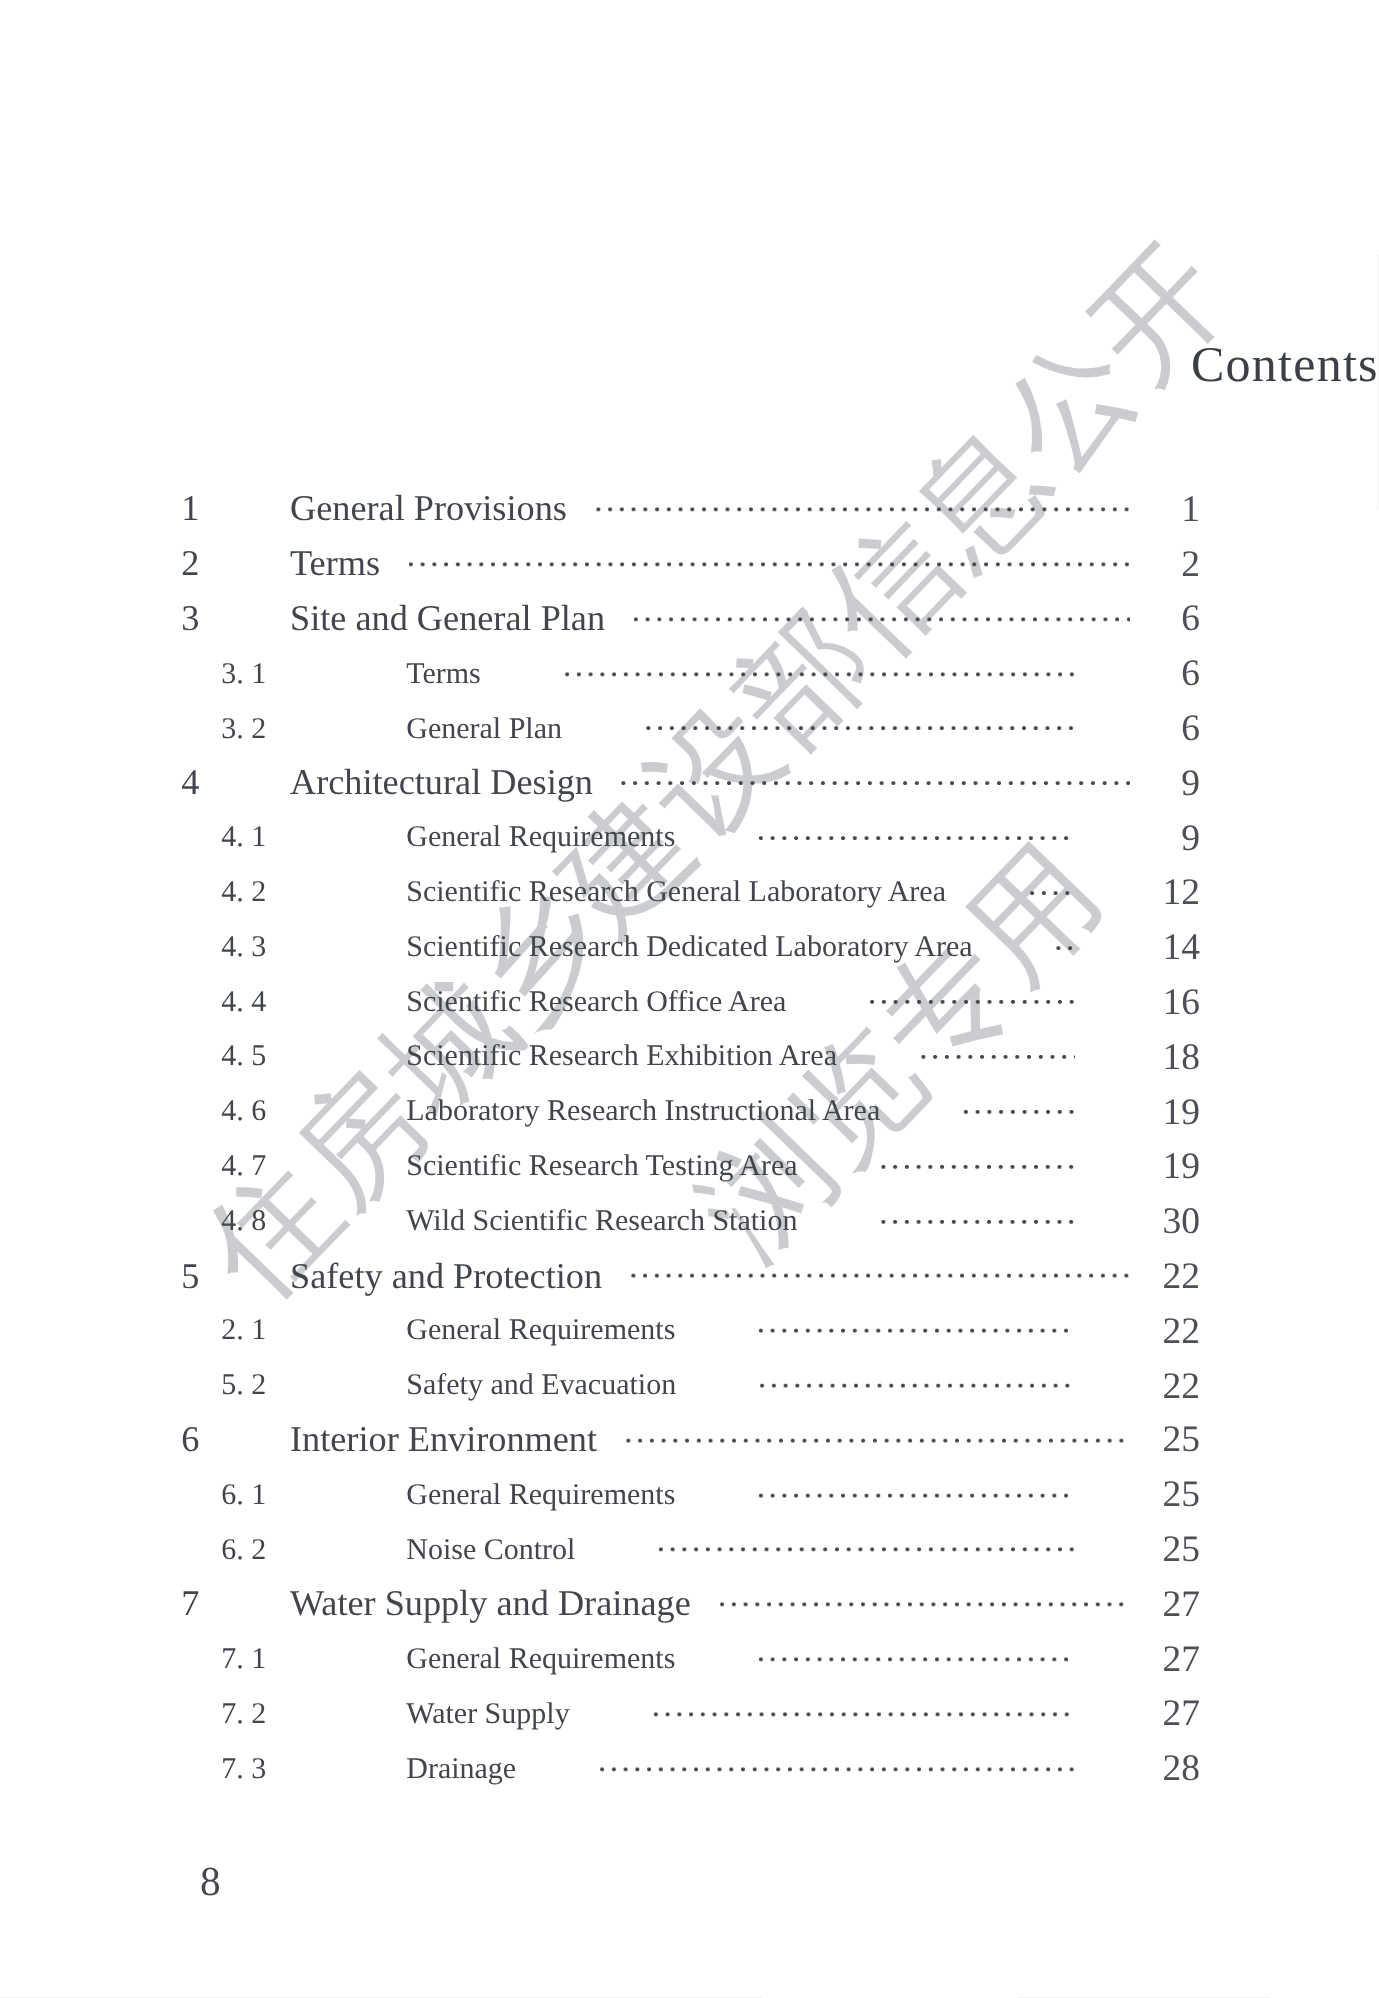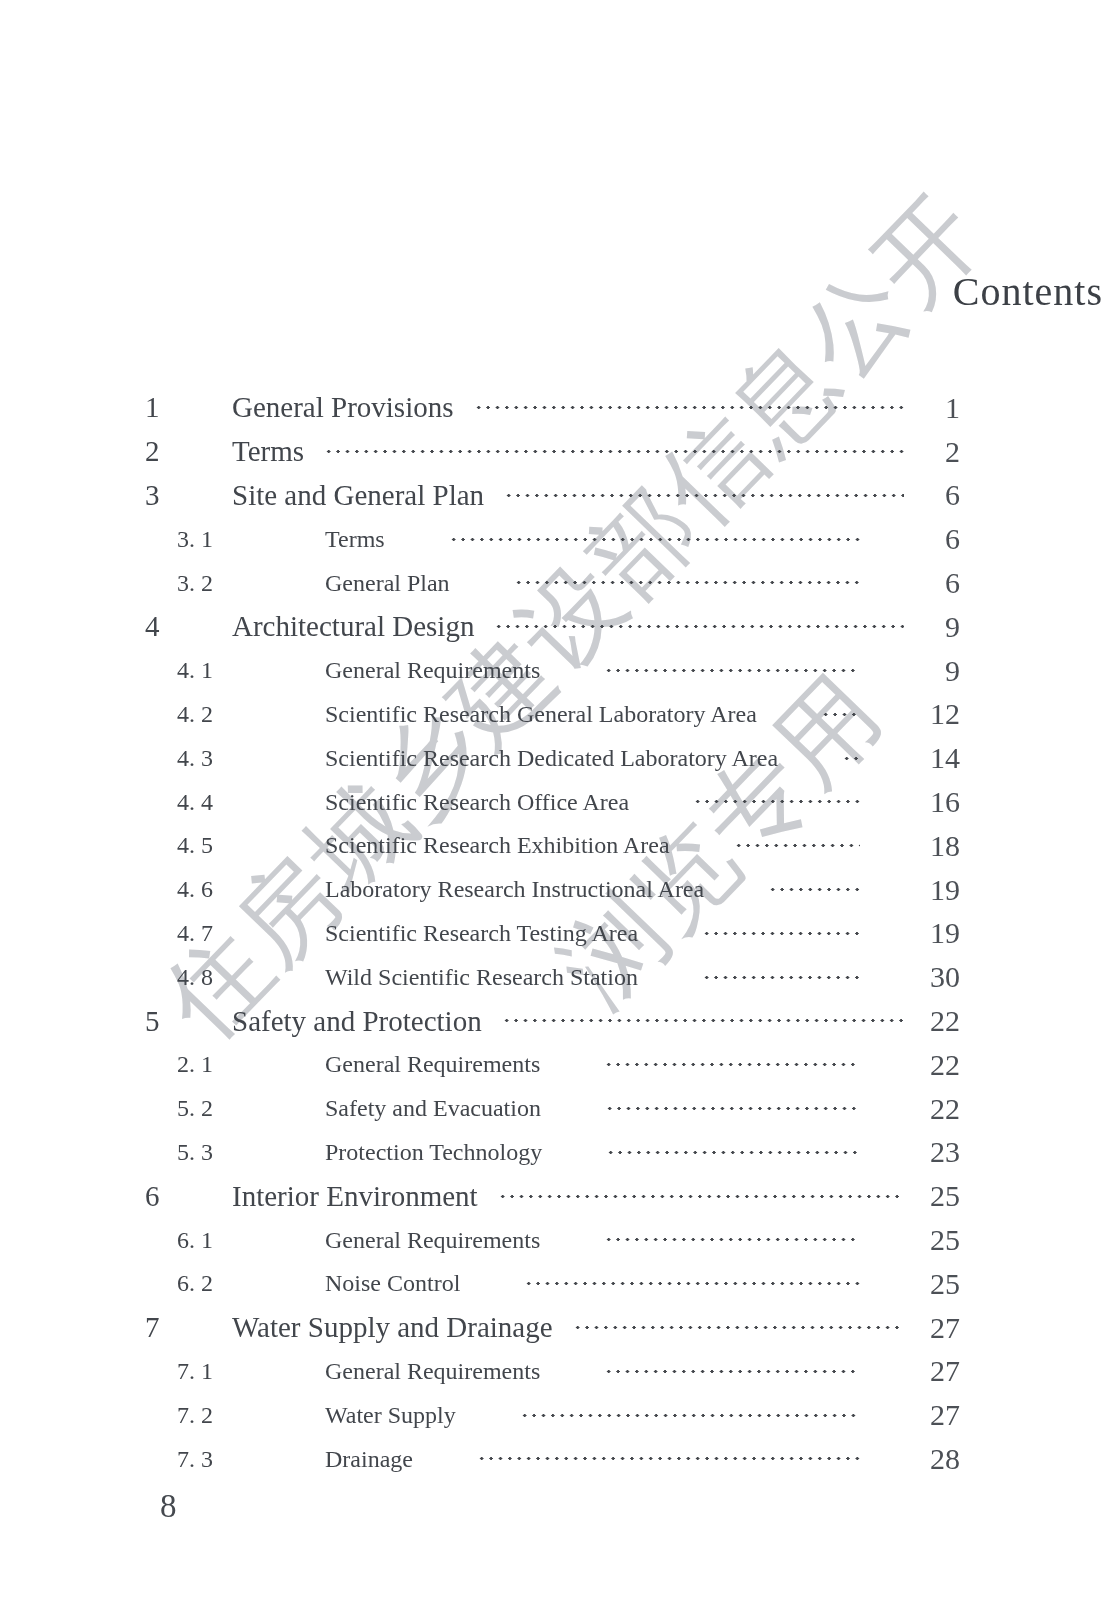--- a/index.html
+++ b/index.html
@@ -185,26 +185,20 @@
     <span class="ttl">General Requirements</span>
     <span class="leader"></span>
     <span class="pg">22</span>
   </div>
       <div class="row level2">
     <span class="num">5. 2</span>
     <span class="ttl">Safety and Evacuation</span>
     <span class="leader"></span>
     <span class="pg">22</span>
   </div>
-      <div class="row level2">
-    <span class="num">5. 3</span>
-    <span class="ttl">Protection Technology</span>
-    <span class="leader"></span>
-    <span class="pg">23</span>
-  </div>
       <div class="row level1">
     <span class="num">6</span>
     <span class="ttl">Interior Environment</span>
     <span class="leader"></span>
     <span class="pg">25</span>
   </div>
       <div class="row level2">
     <span class="num">6. 1</span>
     <span class="ttl">General Requirements</span>
     <span class="leader"></span>

